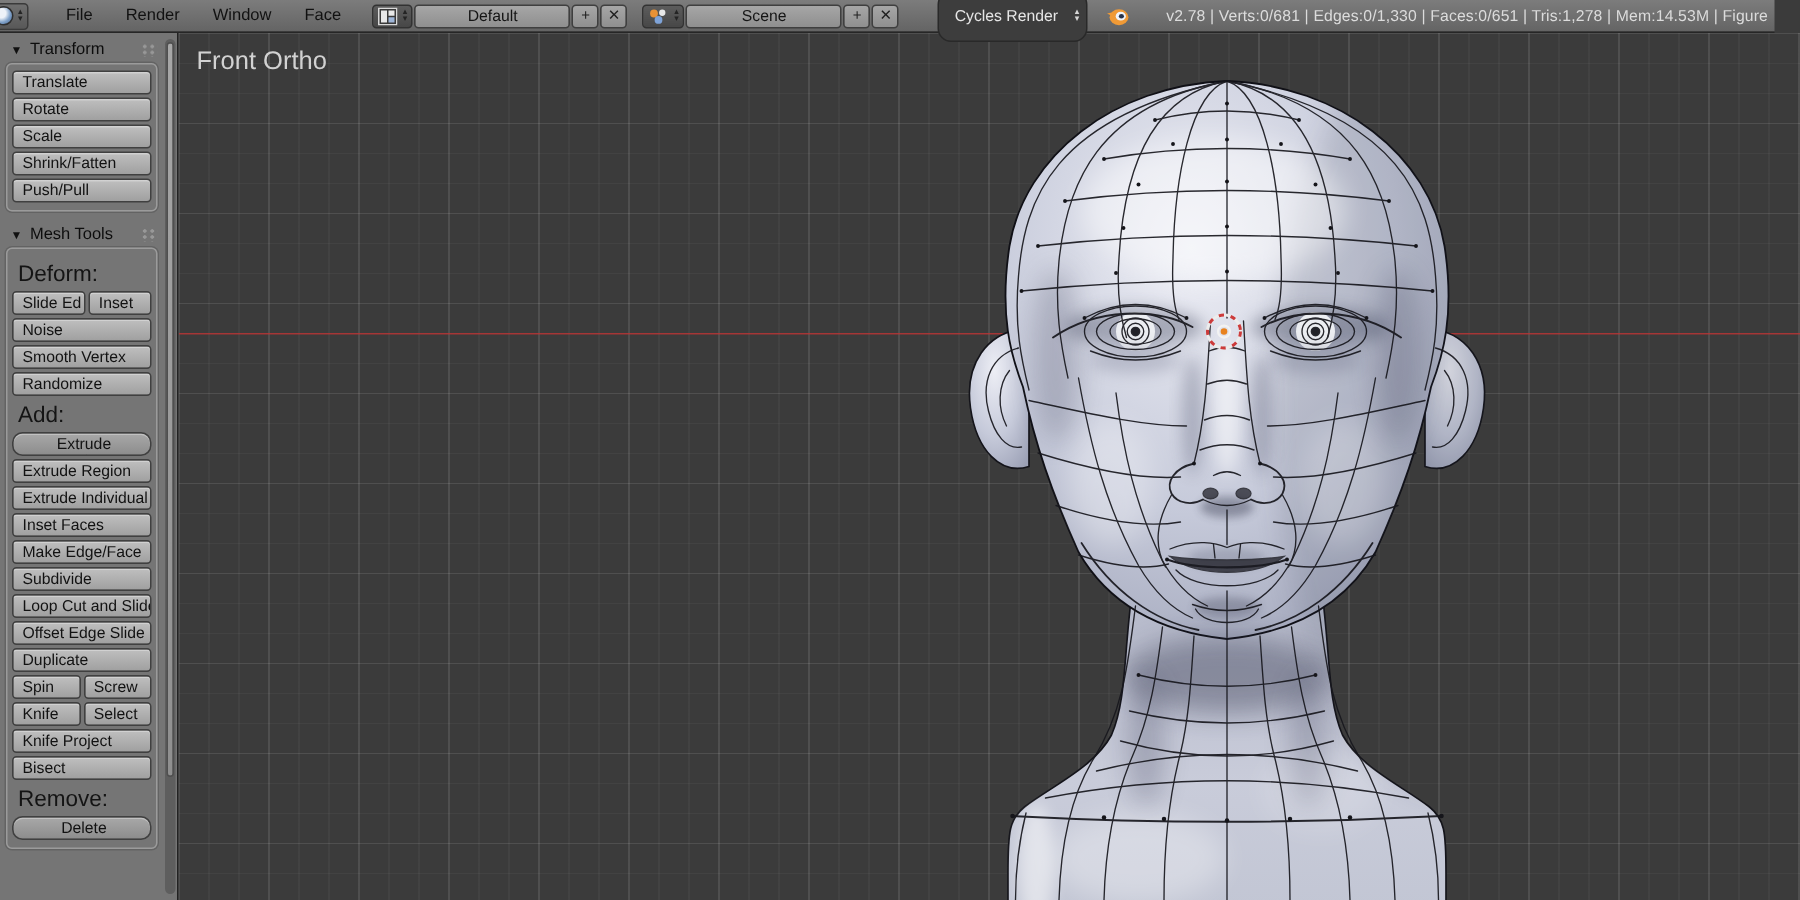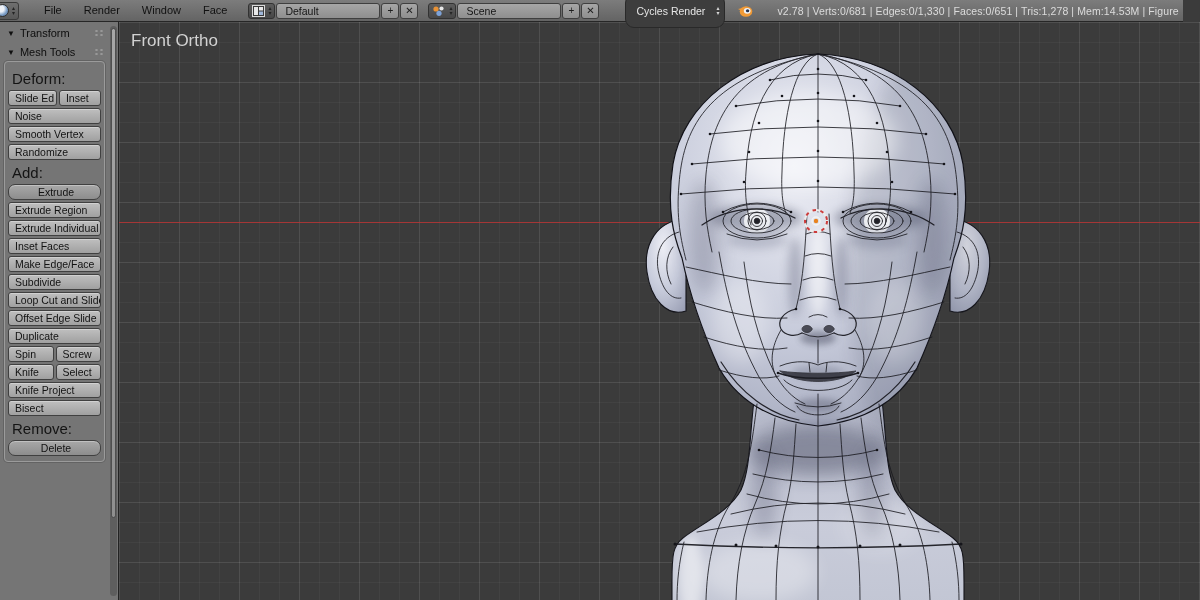--- a/index.html
+++ b/index.html
@@ -2,21 +2,21 @@
 <html><head>
 <meta charset="utf-8">
 <style>
   * { margin:0; padding:0; box-sizing:border-box; }
   html,body { width:1200px; height:600px; overflow:hidden; }
   body { position:relative; background:#3b3b3b; font-family:"Liberation Sans", "DejaVu Sans", sans-serif; -webkit-font-smoothing:antialiased; }
 
   
   .topbar { position:absolute; top:0; left:0; right:17px; height:22px;
     background:linear-gradient(#7c7c7c,#646464); border-bottom:1px solid #262626;
-    display:flex; align-items:center; font-size:11px; color:#111; z-index:30; }
+    display:flex; align-items:center; font-size:11px; color:#111; z-index:30;text-align:center; }
   .editor-btn { display:flex; align-items:center; height:18px; margin-left:-8px; padding:0 3px;
     background:linear-gradient(#6f6f6f,#585858); border:1px solid #3a3a3a; border-radius:3px; }
   .ed-icon { width:13px; height:13px; border-radius:50%;
     background:radial-gradient(circle at 35% 35%, #eef2f8 0 30%, #7ea0c8 60%, #47628a 100%);
     border:1px solid #2e2e2e; }
   .arrows { display:inline-flex; flex-direction:column; align-items:center; margin-left:3px; }
   .arrows span { font-size:6px; line-height:4.5px; color:#242424; }
   .arrows.light span { color:#d6d6d6; }
   .menus { display:flex; margin-left:14px; }
   .menu { padding:0 11px; line-height:21px; cursor:default; }
@@ -138,20 +138,27 @@
   </svg>
   <span class="stats">v2.78 | Verts:0/681 | Edges:0/1,330 | Faces:0/651 | Tris:1,278 | Mem:14.53M | Figure</span>
 </div>
 
 <div class="toolshelf">
 
   <div class="phead">
     <span class="tri">▼</span>
     <span>Transform</span>
     <span class="drag-dots"></span>
+  </div>
+  <div class="pframe">
+    <div class="tbtn">Translate</div>
+    <div class="tbtn">Rotate</div>
+    <div class="tbtn">Scale</div>
+    <div class="tbtn">Shrink/Fatten</div>
+    <div class="tbtn">Push/Pull</div>
   </div>
 
   <div class="phead">
     <span class="tri">▼</span>
     <span>Mesh Tools</span>
     <span class="drag-dots"></span>
   </div>
   <div class="pframe">
     <div class="plabel">Deform:</div>
     <div class="trow">

